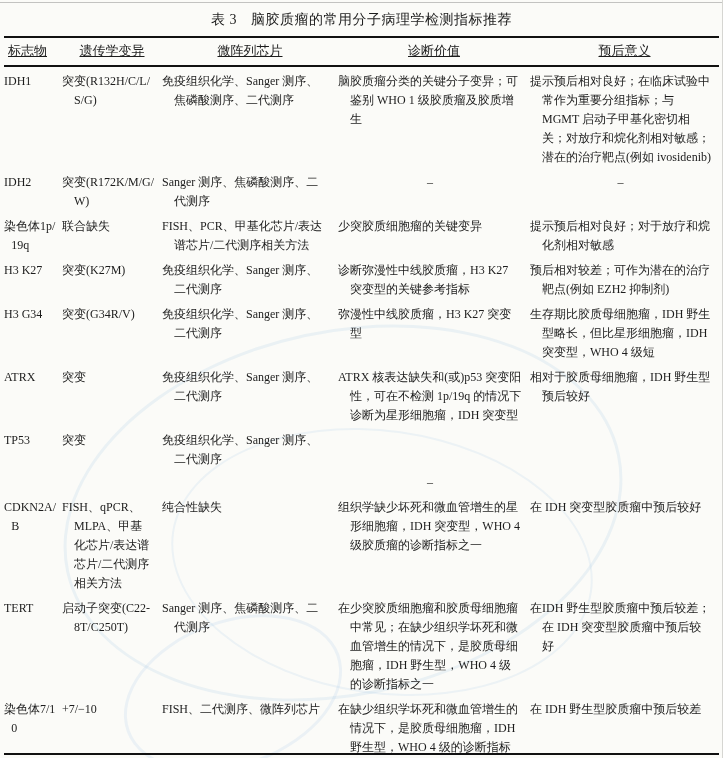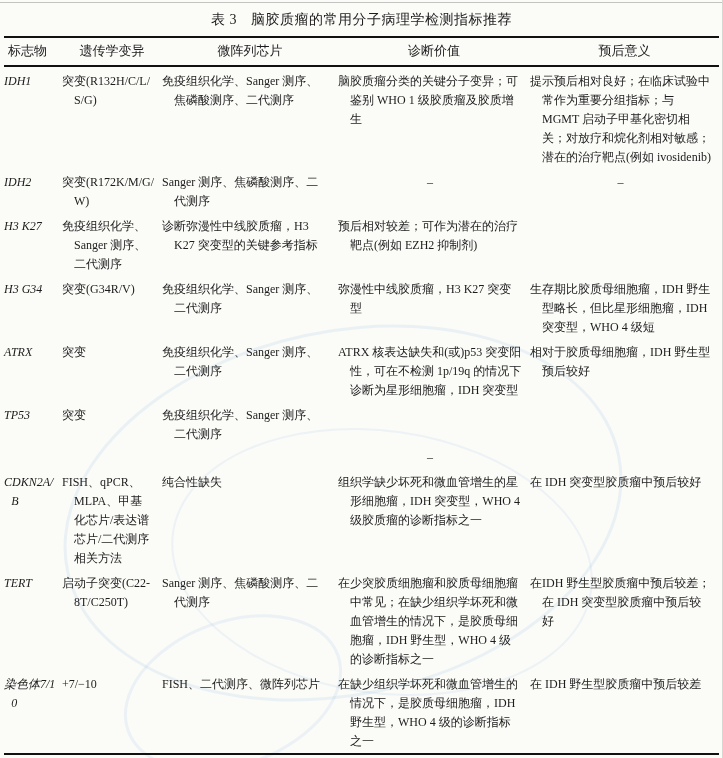--- a/index.html
+++ b/index.html
@@ -33,33 +33,33 @@
   .tbl{position:relative;margin:0 4px;width:715px;}
   .rule{background:#111;}
   .rule-top{height:2px;}
   .rule-head{height:2px;}
   .rule-bottom{position:absolute;left:4px;bottom:3px;width:715px;height:2px;background:#111;}
 
   .grid{
     display:grid;
     grid-template-columns:58px 100px 176px 192px 189px;
   }
-  .hrow{padding:4px 0 5px 0;font-size:13px;}
+  .hrow{padding:4px 0 5px 0;font-size:13px;text-decoration:underline;}
   .hcell{text-align:center;}
   .hcell.first{text-align:left;padding-left:4px;}
 
   .body{padding-top:5px;font-size:12px;line-height:19px;}
   .trow{margin-bottom:6px;}
   .cell{
     padding-left:1em;text-indent:-1em;
     padding-right:8px;
     overflow-wrap:break-word;
     box-sizing:border-box;
   }
-  .c-marker{padding-left:.6em;text-indent:-.6em;word-break:break-all;padding-right:2px;font-style:italic;}
+  .c-marker{padding-left:.6em;text-indent:-.6em;word-break:break-all;padding-right:2px;}
   .c-var{word-break:break-all;}
   .c-dash{text-align:center;padding-left:0;text-indent:0;}
   .dash-lower{padding-top:42px;}
 </style>
 </head>
 <body>
 
 <div class="page">
   <div class="scan-edge-top"></div>
   <div class="scan-edge-right"></div>
@@ -95,23 +95,31 @@
       </div>
 
       <div class="grid trow">
         <div class="cell c-marker">IDH2</div>
         <div class="cell c-var">突变(R172K/M/G/W)</div>
         <div class="cell">Sanger 测序、焦磷酸测序、二代测序</div>
         <div class="cell c-dash">–</div>
         <div class="cell c-dash">–</div>
       </div>
 
+      <div class="grid trow">
+        <div class="cell c-marker">染色体1p/19q</div>
+        <div class="cell c-var">联合缺失</div>
+        <div class="cell">FISH、PCR、甲基化芯片/表达谱芯片/二代测序相关方法</div>
+        <div class="cell">少突胶质细胞瘤的关键变异</div>
+        <div class="cell">提示预后相对良好；对于放疗和烷化剂相对敏感</div>
+      </div>
 
       <div class="grid trow">
         <div class="cell c-marker">H3 K27</div>
+        <div class="cell c-var">突变(K27M)</div>
         <div class="cell">免疫组织化学、Sanger 测序、二代测序</div>
         <div class="cell">诊断弥漫性中线胶质瘤，H3 K27 突变型的关键参考指标</div>
         <div class="cell">预后相对较差；可作为潜在的治疗靶点(例如 EZH2 抑制剂)</div>
       </div>
 
       <div class="grid trow">
         <div class="cell c-marker">H3 G34</div>
         <div class="cell c-var">突变(G34R/V)</div>
         <div class="cell">免疫组织化学、Sanger 测序、二代测序</div>
         <div class="cell">弥漫性中线胶质瘤，H3 K27 突变型</div>

